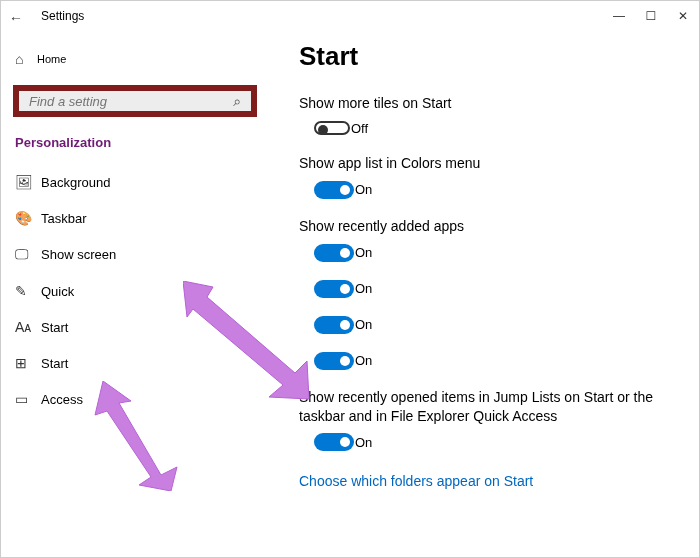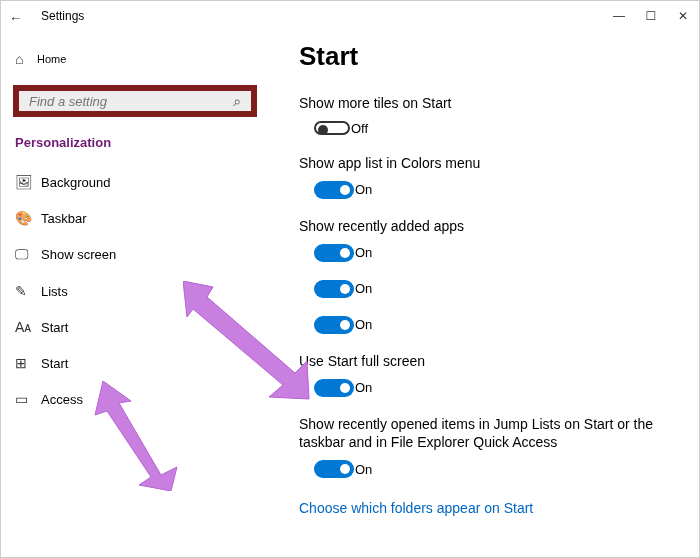--- a/index.html
+++ b/index.html
@@ -199,21 +199,21 @@
     <div class="nav-item">
       <span class="icon">🎨</span>
       <span>Taskbar</span>
     </div>
     <div class="nav-item">
       <span class="icon">🖵</span>
       <span>Show screen</span>
     </div>
     <div class="nav-item">
       <span class="icon">✎</span>
-      <span>Lists</span>
+      <span>Quick</span>
     </div>
     <div class="nav-item">
       <span class="icon">Aᴀ</span>
       <span>Start</span>
     </div>
     <div class="nav-item">
       <span class="icon">⊞</span>
       <span>Start</span>
     </div>
     <div class="nav-item">
@@ -267,21 +267,20 @@
     <div class="setting">
       <div class="toggle-row">
         <div class="toggle on">
             <div class="knob"></div>
           </div>
         <span class="toggle-state">On</span>
       </div>
     </div>
 
     <div class="setting">
-      <div class="setting-label">Use Start full screen</div>
       <div class="toggle-row">
         <div class="toggle on">
             <div class="knob"></div>
           </div>
         <span class="toggle-state">On</span>
       </div>
     </div>
 
     <div class="setting">
       <div class="setting-label">Show recently opened items in Jump Lists on Start or the taskbar and in File Explorer Quick Access</div>

